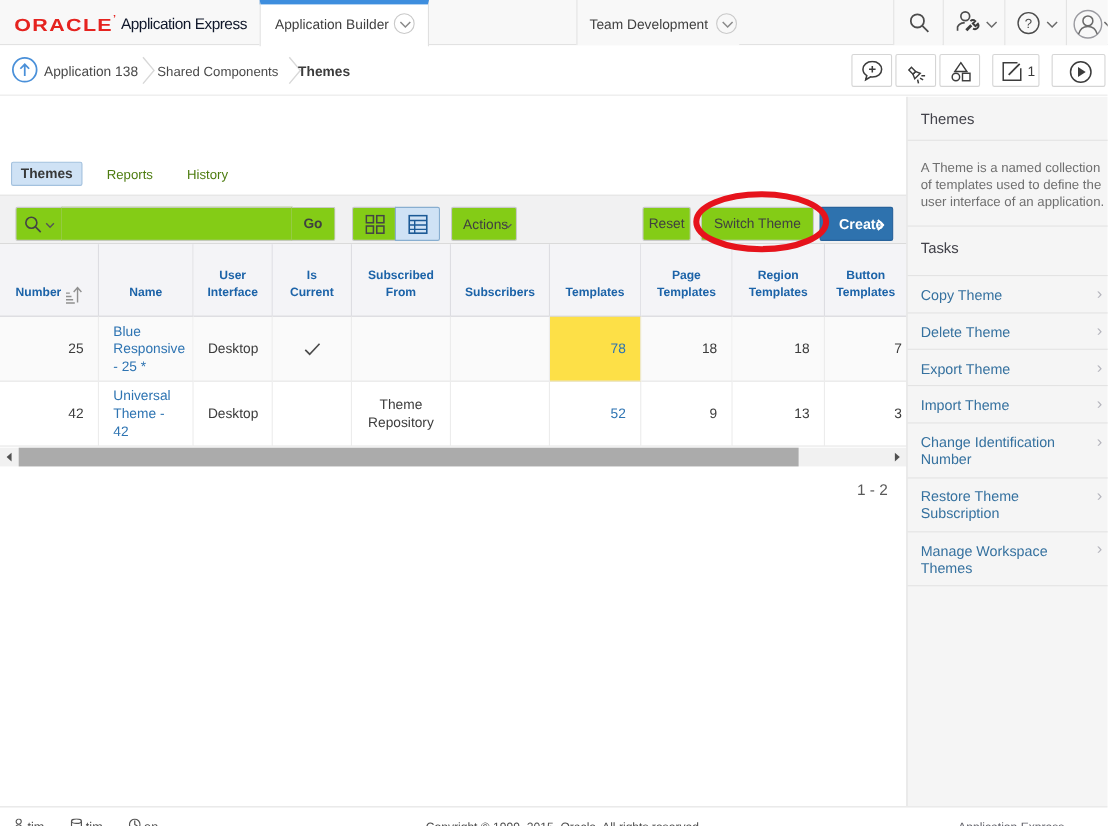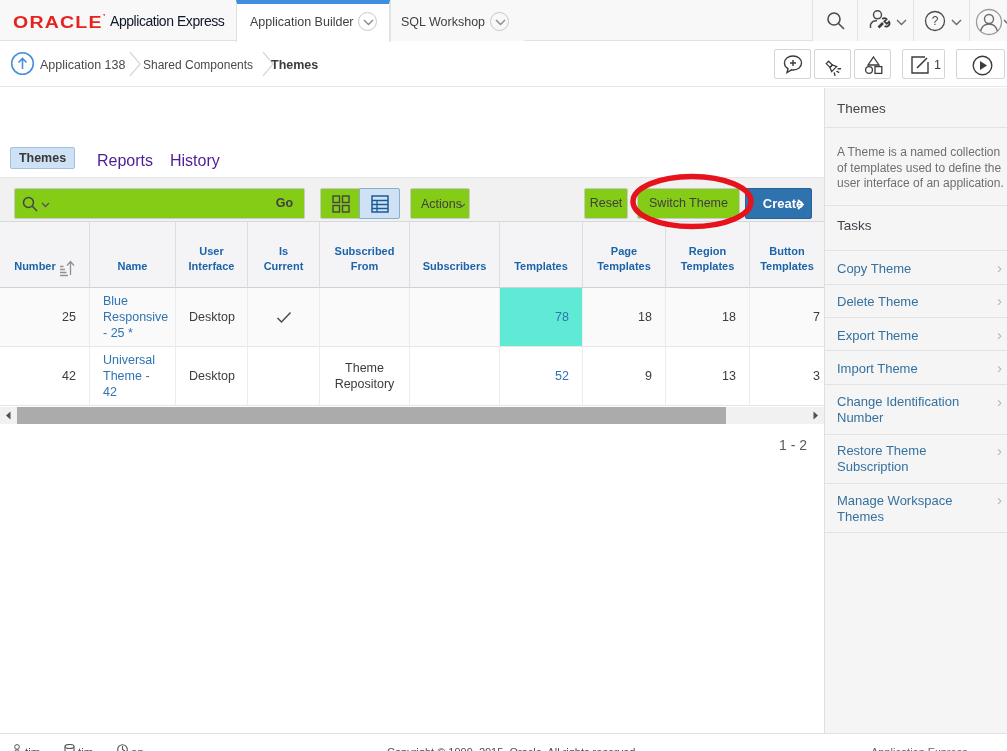--- a/index.html
+++ b/index.html
@@ -23,21 +23,21 @@
 
 #crumb { left:0; top:42px; width:1007px; height:45px; background:#fff; border-bottom:1px solid #e8e8e8; }
 .btn2 { position:absolute; top:7px; height:30px; background:#fff; border:1px solid #d5d5d5; border-radius:2px; }
 
 
 #msg { left:0; top:88px; width:824px; height:51px; background:#ecf7ee; }
 
 
 #tabs2 { left:0; top:139px; width:824px; height:38px; background:#fff; }
 #pill { position:absolute; left:10px; top:8px; width:65px; height:22px; background:#cfe2f5; border:1px solid #a3c1de; border-radius:2px; text-align:center; font-size:12.5px; font-weight:bold; color:#383838; line-height:21px; }
-.tlink { position:absolute; top:13px; font-size:16px; color:#4c1d95; }
+.tlink { position:absolute; top:13px; font-size:12px; color:#4d7c0f; }
 
 
 #tbar { left:0; top:177px; width:824px; height:45px; background:#f1f1f2; border-top:1px solid #e4e4e4; border-bottom:1px solid #d8d8d8; }
 .tbtn { position:absolute; top:10px; height:31px; background:#84cc16; border:1px solid #c9c9c9; border-radius:2px; font-size:12.5px; color:#404040; text-align:center; }
 
 
 #tbl { left:0; top:222px; width:824px; }
 .hcell { position:absolute; top:0; height:66px; background:#f4f4f7; border-right:1px solid #dddde2; border-bottom:1px solid #d0d0d5; color:#1c63a8; font-size:11px; font-weight:bold; display:flex; align-items:flex-end; justify-content:center; text-align:center; line-height:15px; padding-bottom:13px; }
 .bcell { position:absolute; border-right:1px solid #ececec; border-bottom:1px solid #e6e6e6; font-size:12.5px; color:#3c3c3c; display:flex; align-items:center; line-height:16px; }
 .num { justify-content:flex-end; padding-right:13px; }
@@ -65,23 +65,23 @@
   <div class="abs" id="apex-t">Application Express</div>
 </div>
 <div class="abs tab active" style="left:236px; width:154px;">
   <span class="tabtxt" style="left:13px; top:11px;">Application Builder</span>
   <span class="chevcirc" style="left:121px; top:8px;">
         <svg width="11" height="7" viewBox="0 0 11 7">
           <path d="M1 1 L5.5 5.5 L10 1" fill="none" stroke="#8a8a8a" stroke-width="1.4"></path>
         </svg>
       </span>
 </div>
-<div class="abs tab" style="left:390px; width:134px;">
-  <span class="tabtxt" style="left:10px;">SQL Workshop</span>
-  <span class="chevcirc" style="left:99px;">
+<div class="abs tab" style="left:524px; width:148px;">
+  <span class="tabtxt" style="left:11px;">Team Development</span>
+  <span class="chevcirc" style="left:126px;">
         <svg width="11" height="7" viewBox="0 0 11 7">
           <path d="M1 1 L5.5 5.5 L10 1" fill="none" stroke="#8a8a8a" stroke-width="1.4"></path>
         </svg>
       </span>
 </div>
 <div class="abs icell" style="left:812px; width:45px;">
   <svg style="position:absolute;left:13px;top:11px" width="20" height="20" viewBox="0 0 20 20">
         <circle cx="8" cy="8" r="6" fill="none" stroke="#4c4c4c" stroke-width="1.6"></circle>
         <path d="M12.5 12.5 L18 18" stroke="#4c4c4c" stroke-width="1.6"></path>
       </svg>
@@ -236,21 +236,21 @@
         <span class="lnk">Blue<br>Responsive<br>- 25 *</span>
       </div>
   <div class="bcell" style="left:176px; top:66px; width:72px; height:59px; background:#fafafa; padding-left:13px;">Desktop</div>
   <div class="bcell" style="left:248px; top:66px; width:72px; height:59px; background:#fafafa; justify-content:center;">
         <svg width="16" height="13" viewBox="0 0 16 13">
           <path d="M1.5 7 L5.5 11 L14.5 1.5" fill="none" stroke="#4c4c4c" stroke-width="1.5"></path>
         </svg>
       </div>
   <div class="bcell" style="left:320px; top:66px; width:90px; height:59px; background:#fafafa;"></div>
   <div class="bcell" style="left:410px; top:66px; width:90px; height:59px; background:#fafafa;"></div>
-  <div class="bcell num" style="left:500px; top:66px; width:83px; height:59px; background:#5eead4;">
+  <div class="bcell num" style="left:500px; top:66px; width:83px; height:59px; background:#fde047;">
         <span class="lnk">78</span>
       </div>
   <div class="bcell num" style="left:583px; top:66px; width:83px; height:59px; background:#fafafa;">18</div>
   <div class="bcell num" style="left:666px; top:66px; width:84px; height:59px; background:#fafafa;">18</div>
   <div class="bcell num" style="left:750px; top:66px; width:74px; height:59px; background:#fafafa; border-right:none; padding-right:4px;">7</div>
 
   <div class="bcell num" style="left:0; top:125px; width:90px; height:59px;">42</div>
   <div class="bcell" style="left:90px; top:125px; width:86px; height:59px; padding-left:13px;">
         <span class="lnk">Universal<br>Theme -<br>42</span>
       </div>

